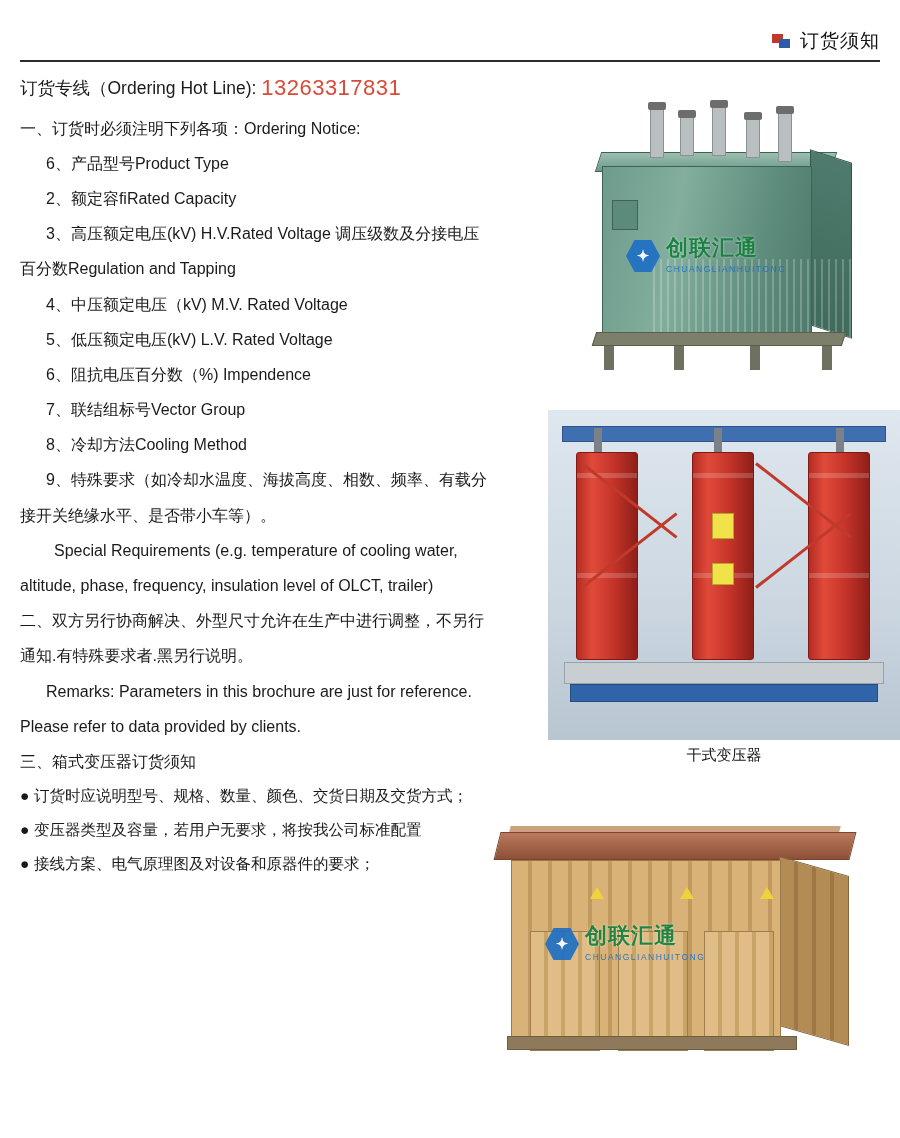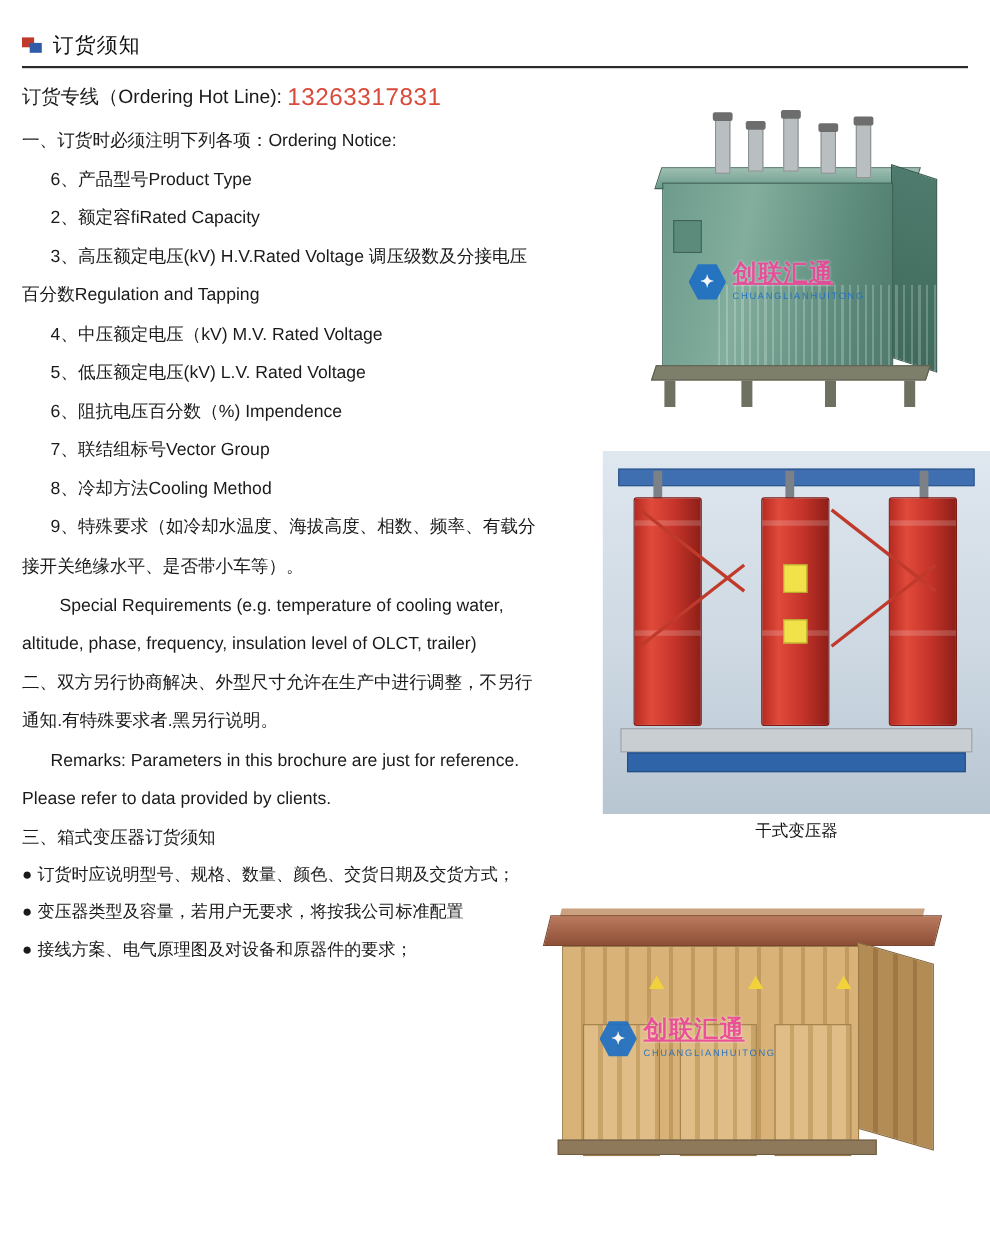--- a/index.html
+++ b/index.html
@@ -20,20 +20,21 @@
 
   
   .header {
     position: absolute;
     left: 20px; top: 22px;
     width: 860px;
     height: 40px;
     border-bottom: 2px solid #2b2b2b;
     display: flex;
     align-items: center;
+    justify-content: flex-end;
   }
   .header-mark {
     width: 18px; height: 14px;
     margin-right: 10px;
     position: relative;
     flex: 0 0 auto;
   }
   .header-mark .sq1 {
     position: absolute; left: 0; top: 0;
     width: 11px; height: 9px; background: #c0392b;
@@ -282,24 +283,23 @@
   }
   .wm .hex {
     width: 34px; height: 34px;
     background: #1f6fc4;
     clip-path: polygon(25% 3%, 75% 3%, 100% 50%, 75% 97%, 25% 97%, 0% 50%);
     display: flex; align-items: center; justify-content: center;
     color: #fff; font-size: 15px; font-weight: bold;
   }
   .wm .txt { margin-left: 6px; line-height: 1.05; }
   .wm .cn {
-    font-size: 22px; font-weight: bold; color: #ec4899;
+    font-size: 22px; font-weight: bold; color: #15803d;
     letter-spacing: 1px;
     text-shadow: 0 0 2px rgba(255,255,255,0.8);
-    text-decoration: underline;
   }
   .wm .en {
     font-size: 8.5px; color: #1f6fc4; letter-spacing: 1.5px;
   }
 </style>
 </head>
 <body>
 
 <div class="page">
 

